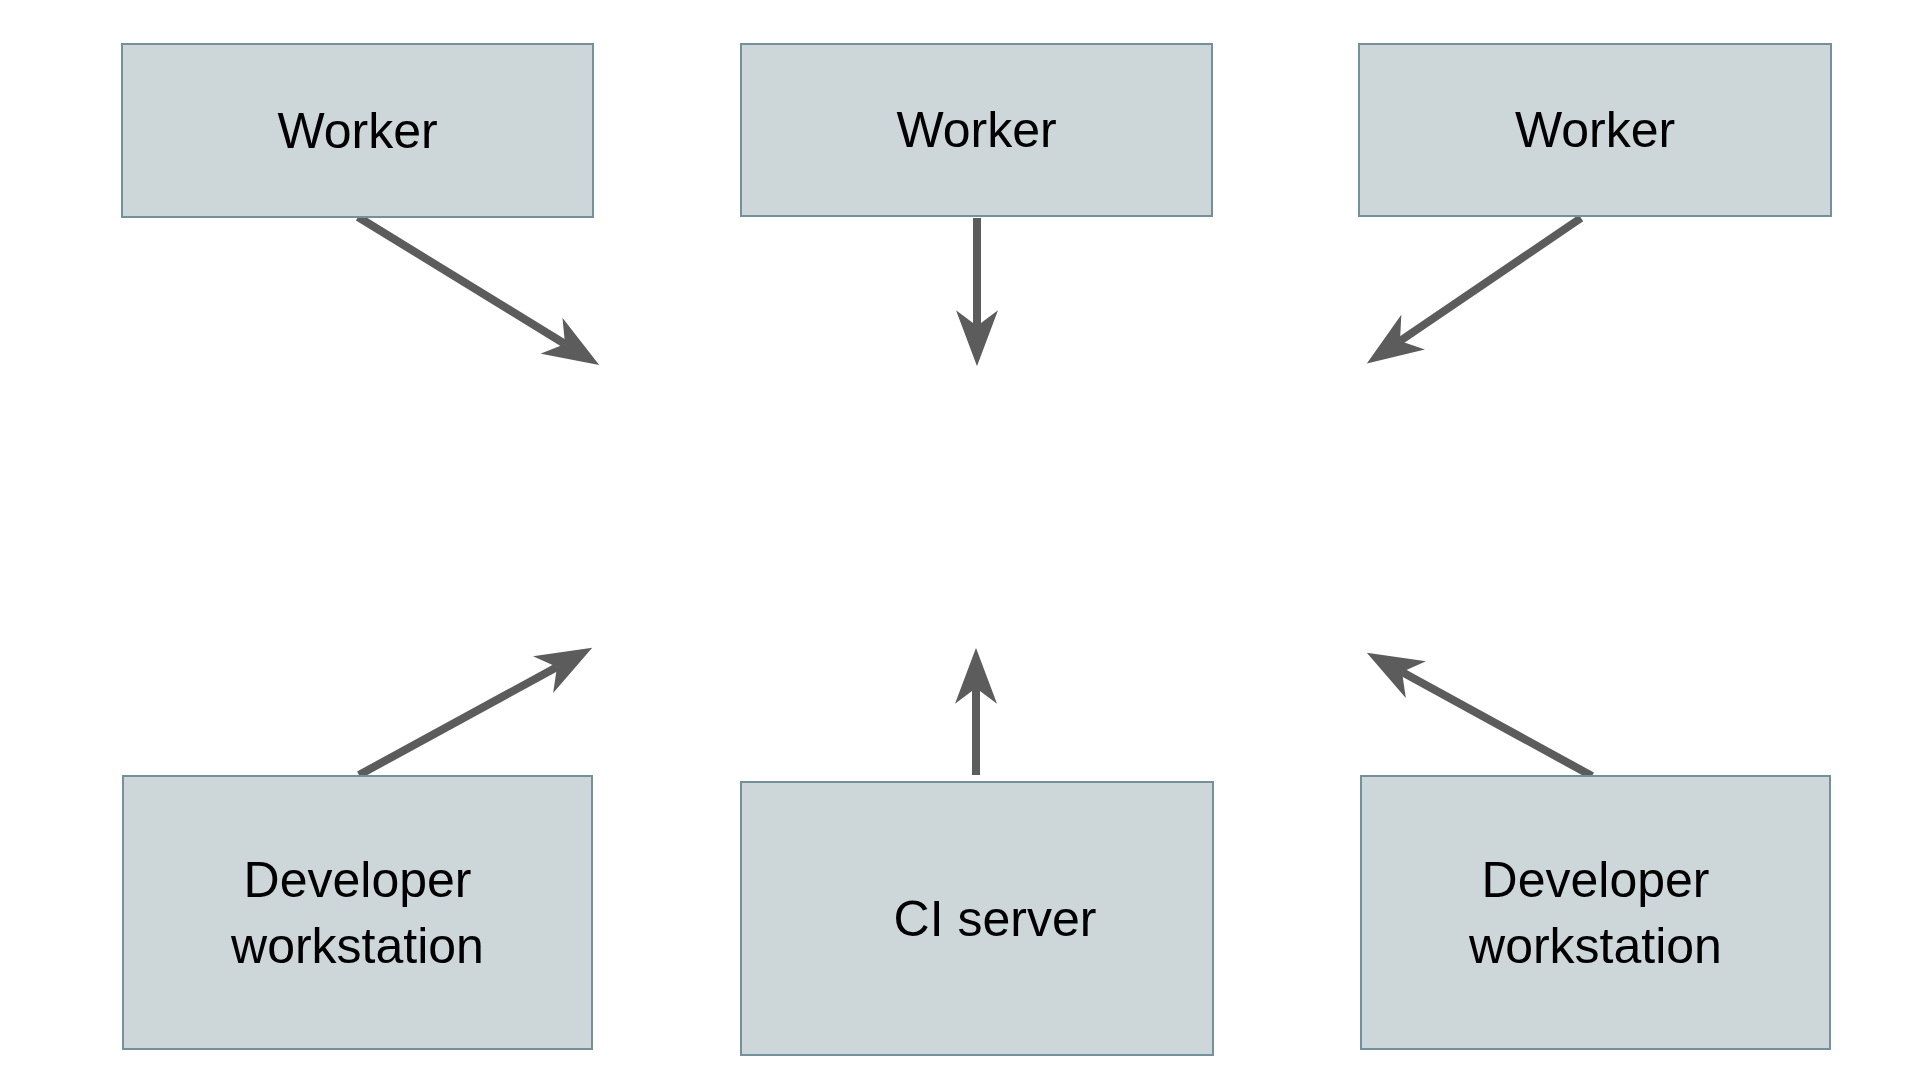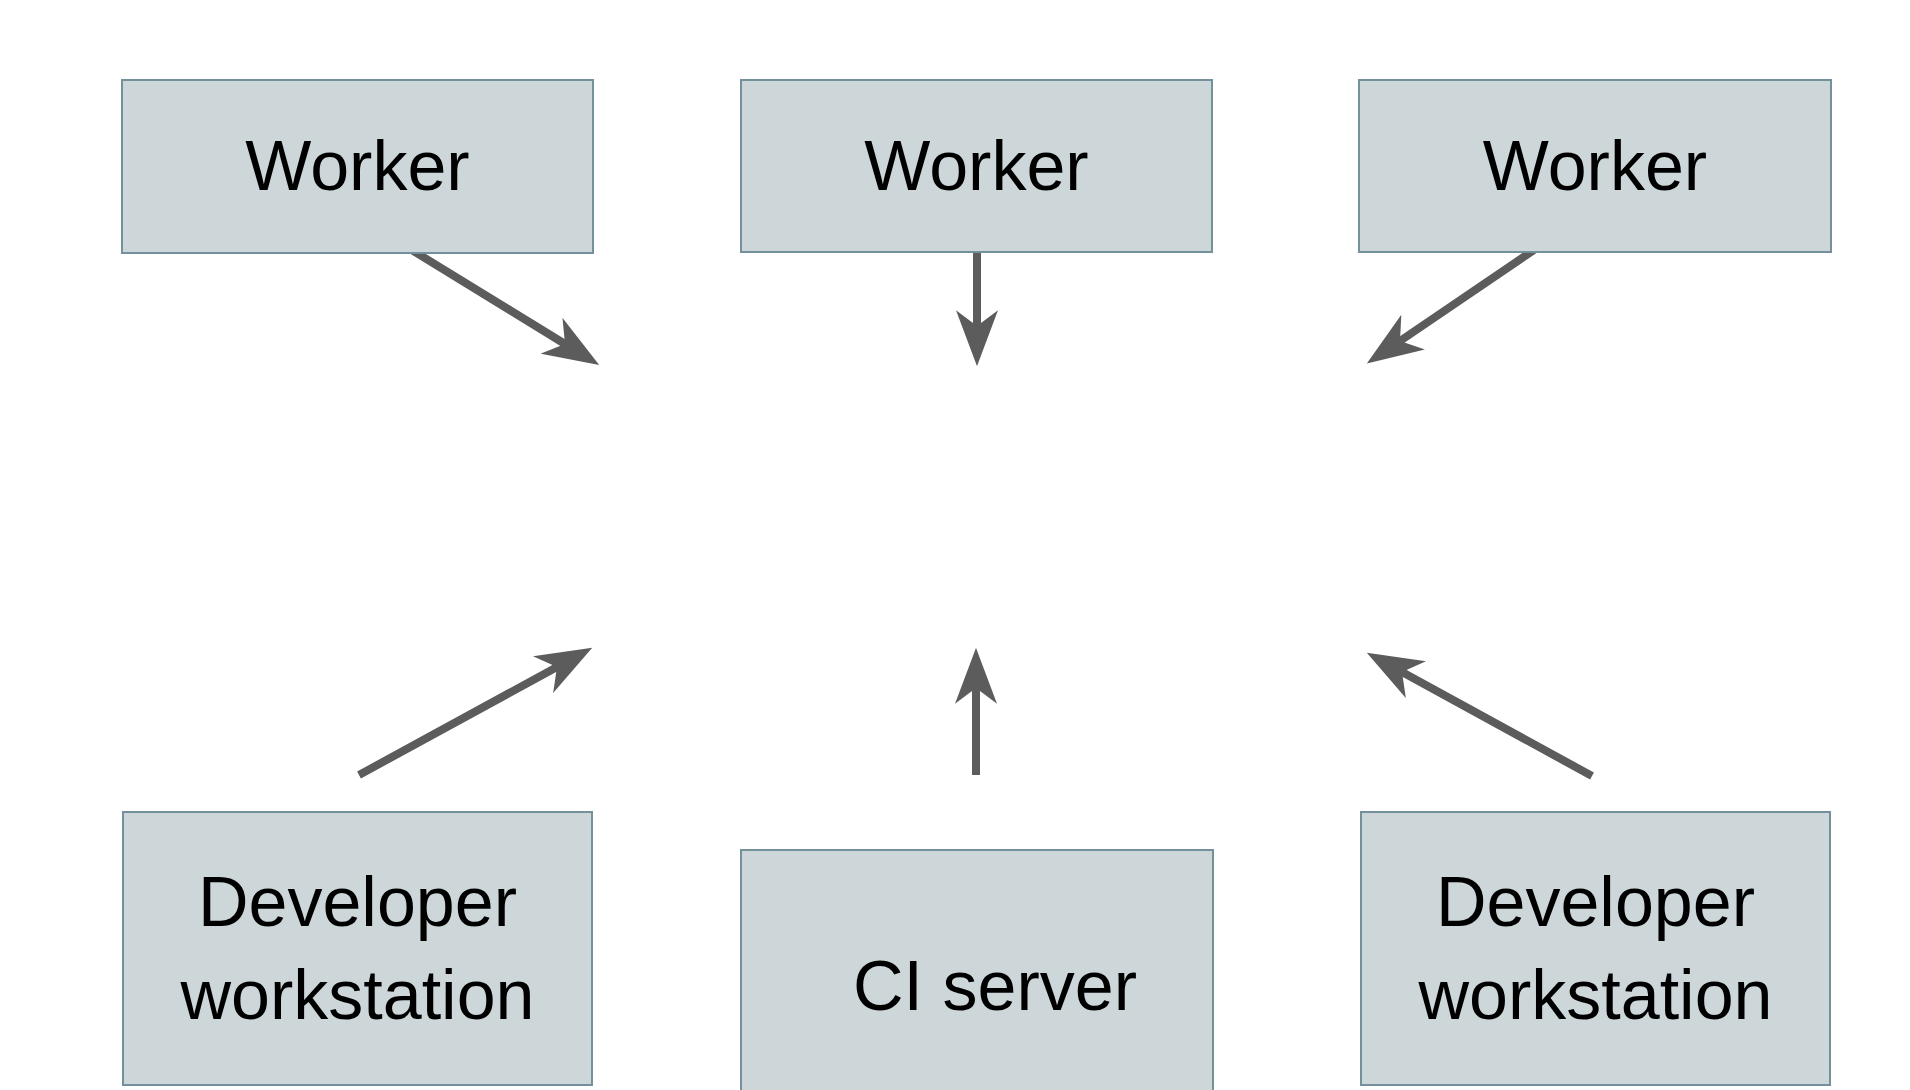--- a/index.html
+++ b/index.html
@@ -26,34 +26,33 @@
   .node {
     position: absolute;
     background: #cdd6d9;
     border: 2px solid #74909a;
     box-sizing: border-box;
     display: flex;
     align-items: center;
     justify-content: center;
     text-align: center;
     color: #000000;
-    font-size: 70px;
+    font-size: 50px;
     line-height: 1.32;
     letter-spacing: 0px;
-    margin-top: 36px;
   }
   
   .n-worker-1 { left: 121px; top: 43px;  width: 473px; height: 175px; }
   .n-worker-2 { left: 740px; top: 43px;  width: 473px; height: 174px; }
   .n-worker-3 { left: 1358px; top: 43px; width: 474px; height: 174px; }
   
   .n-build-master { left: 593px; top: 368px; width: 766px; height: 276px; }
   
   .n-dev-ws-1  { left: 122px;  top: 775px; width: 471px; height: 275px; }
-  .n-ci-server { left: 740px;  top: 813px; width: 474px; height: 275px; padding-left: 36px; }
+  .n-ci-server { left: 740px;  top: 781px; width: 474px; height: 275px; padding-left: 36px; }
   .n-dev-ws-2  { left: 1360px; top: 775px; width: 471px; height: 275px; }
   .node span {
     display: inline-block;
     padding: 0 30px;
   }
 </style>
 </head>
 <body>
 
 <div class="canvas">

